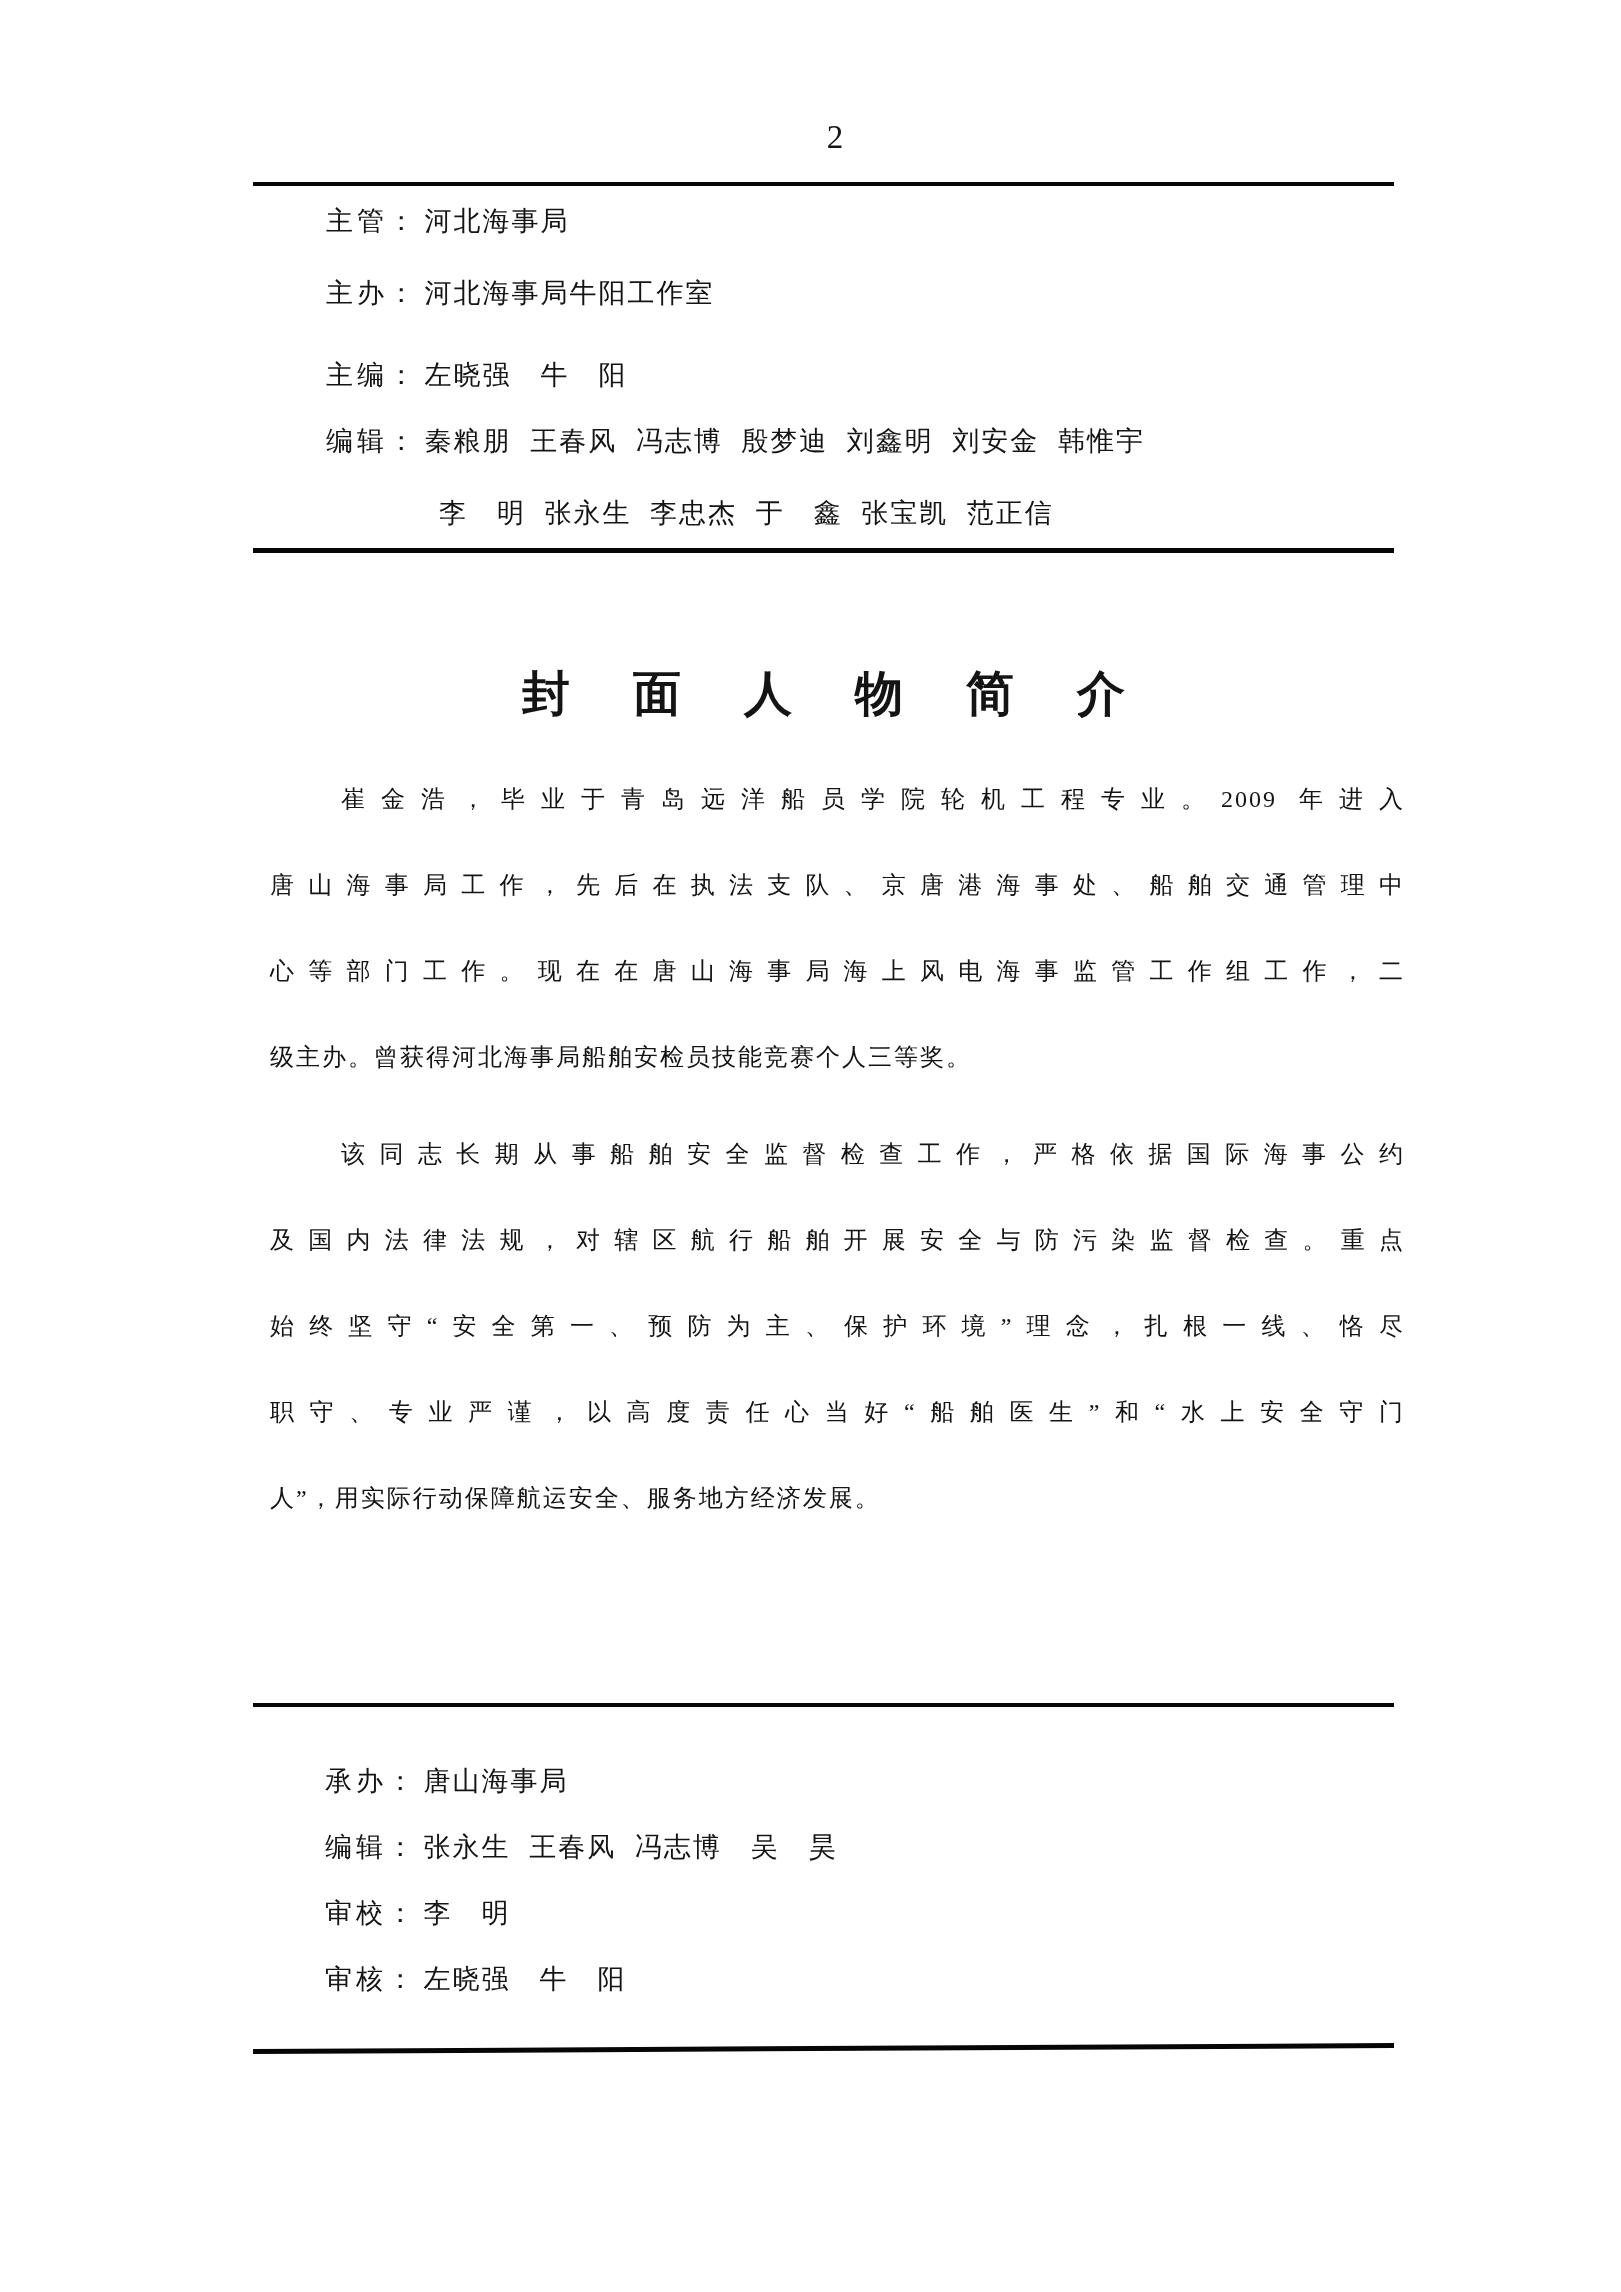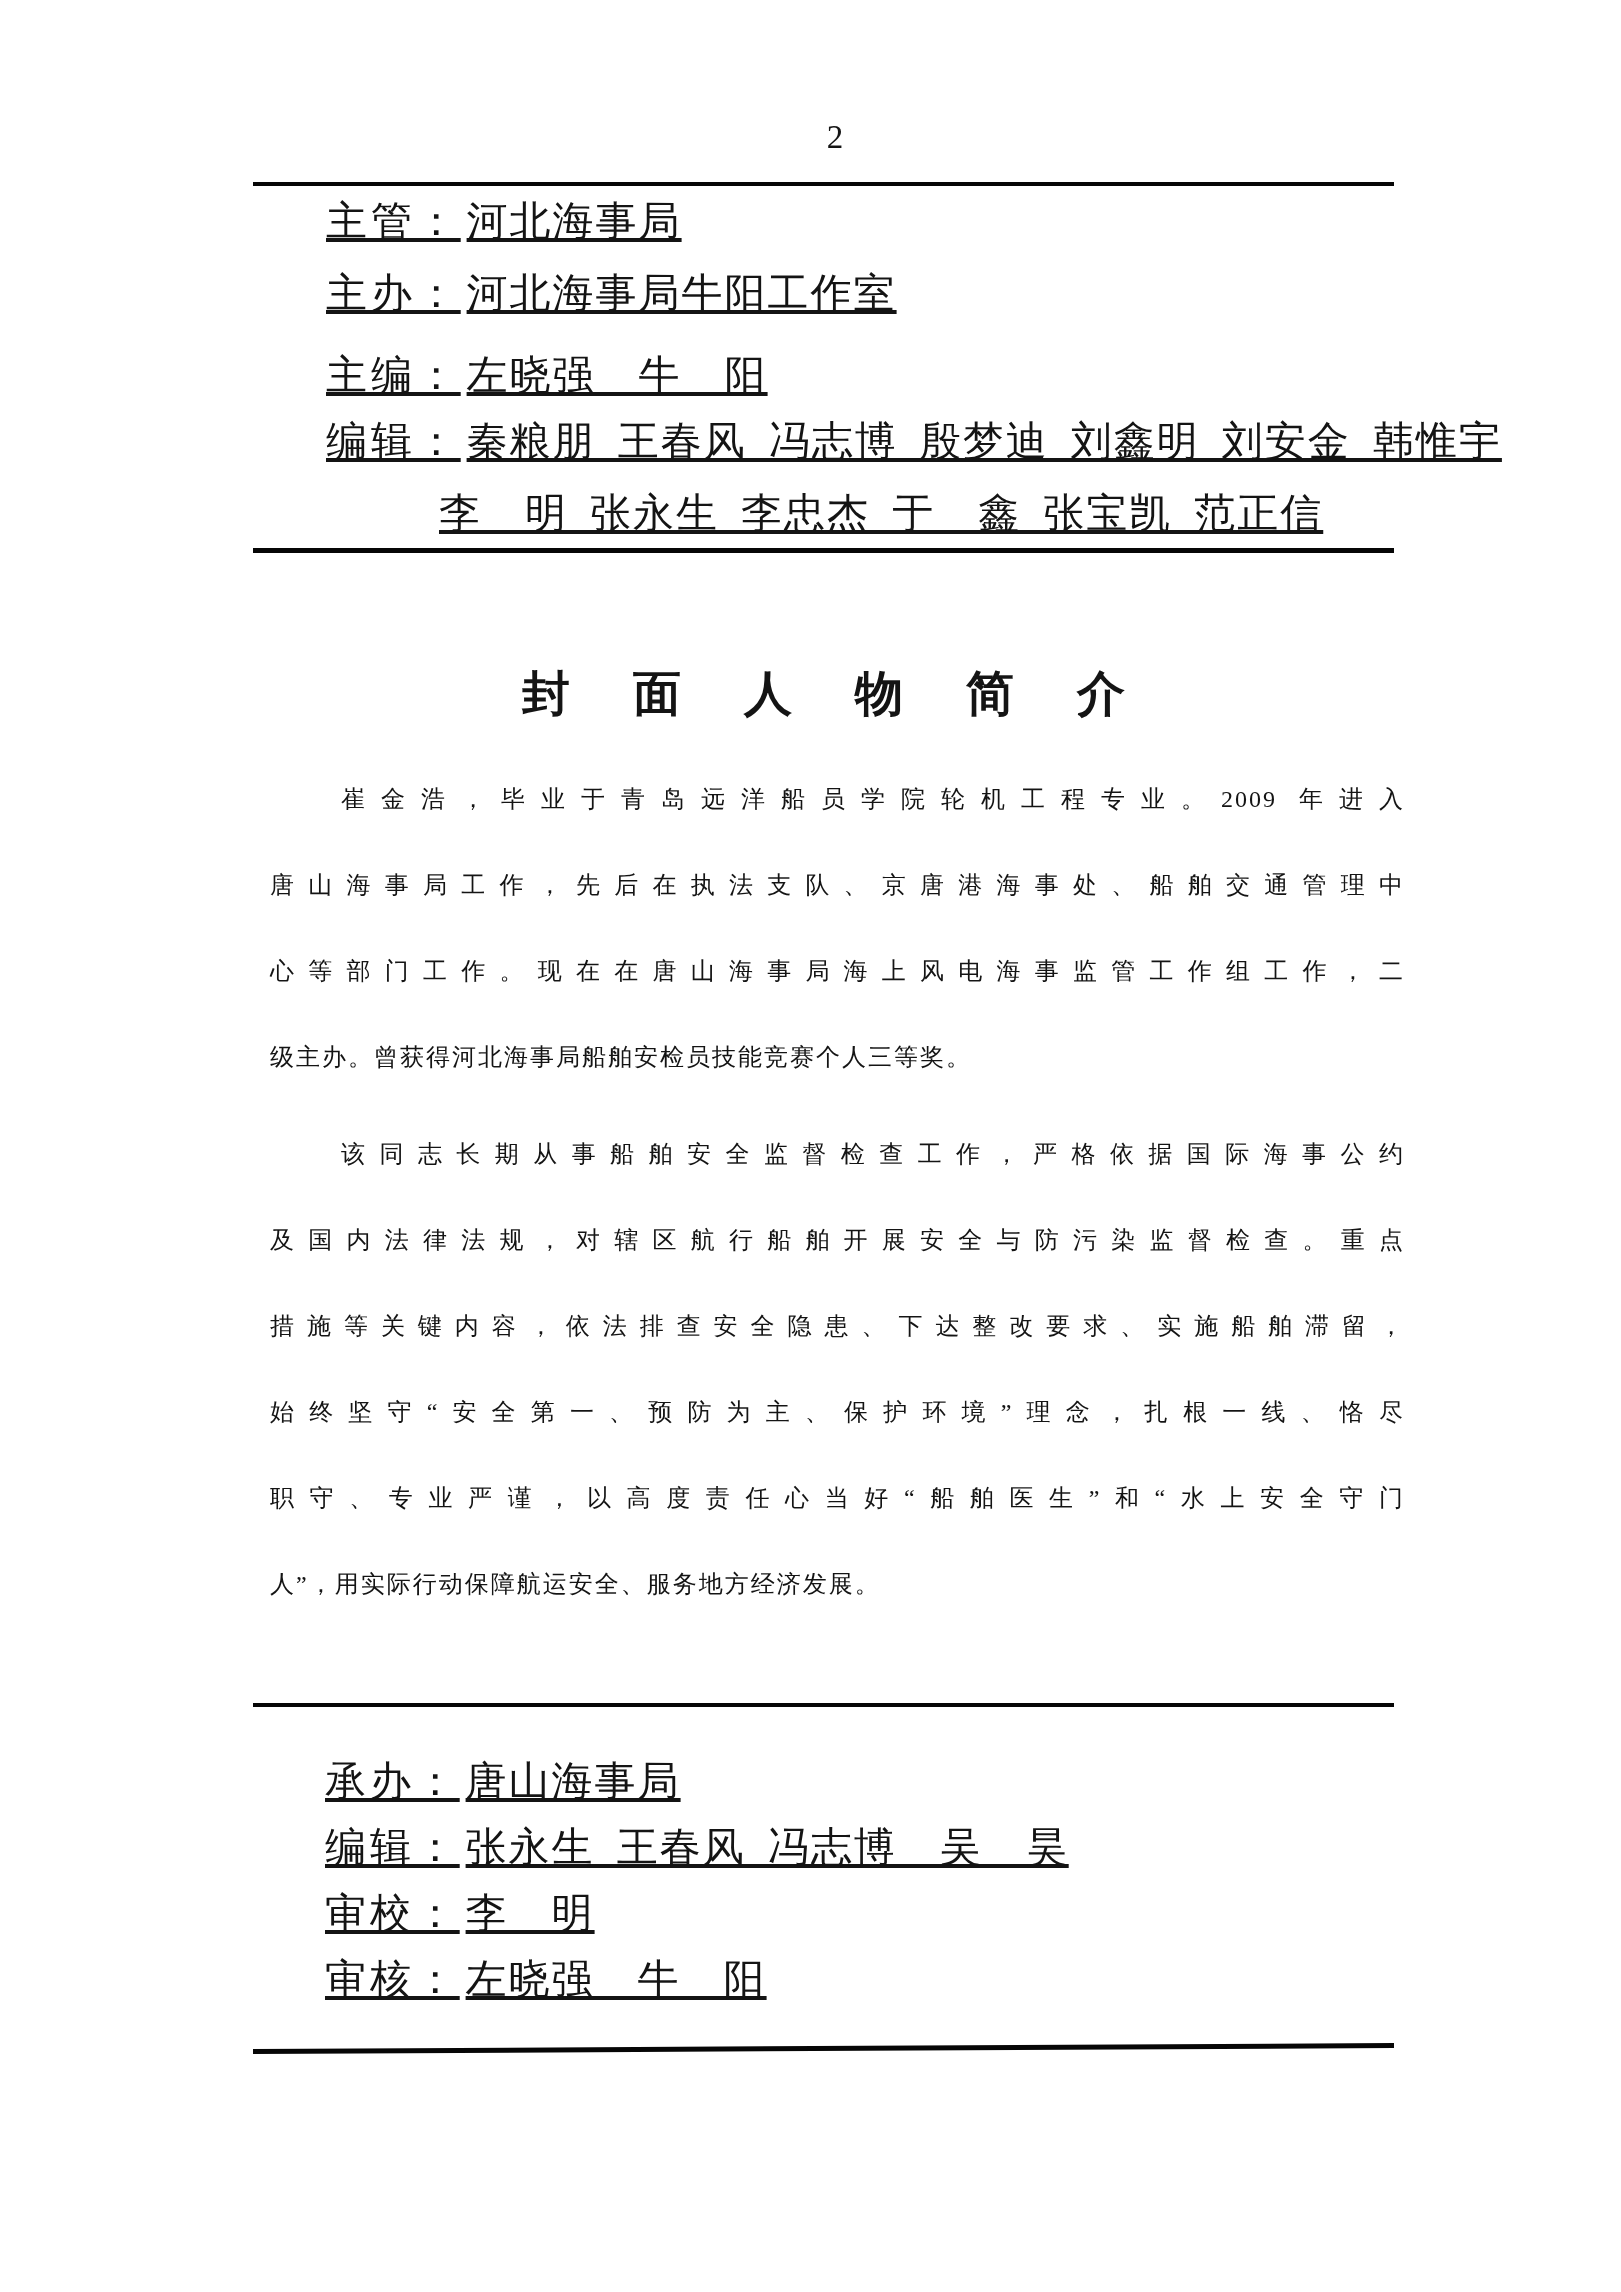--- a/index.html
+++ b/index.html
@@ -31,26 +31,25 @@
     width: 1141px;
     background: #060606;
   }
   .rule-top    { top: 182px;  height: 3.9px; }
   .rule-mid    { top: 548px;  height: 4.9px; }
   .rule-lower  { top: 1703px; height: 3.9px; }
   .rule-bottom { top: 2046px; height: 4.9px; transform: rotate(-0.3deg); }
 
   .masthead-row, .credits-row {
     position: absolute;
-    font-size: 41px;
+    font-size: 27px;
     line-height: 43px;
     letter-spacing: 2px;
     word-spacing: 9.8px;
     white-space: pre;
-    text-decoration: underline;
   }
   .masthead-row { left: 326px; }
   .mh-0 { top: 200px; }
   .mh-1 { top: 272px; }
   .mh-2 { top: 354px; }
   .mh-3 { top: 420px; }
   .mh-4 { top: 492px; left: 439px; }
   .row-label { letter-spacing: 3.9px; margin-right: 5.9px; }
 
   .credits-row { left: 325px; }
@@ -113,21 +112,20 @@
   <div class="paragraph para-1">
     <div class="p-line first">崔金浩，毕业于青岛远洋船员学院轮机工程专业。2009 年进入</div>
     <div class="p-line">唐山海事局工作，先后在执法支队、京唐港海事处、船舶交通管理中</div>
     <div class="p-line">心等部门工作。现在在唐山海事局海上风电海事监管工作组工作，二</div>
     <div class="p-line last">级主办。曾获得河北海事局船舶安检员技能竞赛个人三等奖。</div>
   </div>
 
   <div class="paragraph para-2">
     <div class="p-line first">该同志长期从事船舶安全监督检查工作，严格依据国际海事公约</div>
     <div class="p-line">及国内法律法规，对辖区航行船舶开展安全与防污染监督检查。重点</div>
-    <div class="p-line">措施等关键内容，依法排查安全隐患、下达整改要求、实施船舶滞留，</div>
     <div class="p-line">始终坚守“安全第一、预防为主、保护环境”理念，扎根一线、恪尽</div>
     <div class="p-line">职守、专业严谨，以高度责任心当好“船舶医生”和“水上安全守门</div>
     <div class="p-line last">人”，用实际行动保障航运安全、服务地方经济发展。</div>
   </div>
 
   <div class="rule rule-lower"></div>
 
   <div class="credits-row cr-0"><span class="row-label">承办：</span><span>唐山海事局</span></div>
   <div class="credits-row cr-1"><span class="row-label">编辑：</span><span>张永生 王春风 冯志博　吴　昊</span></div>
   <div class="credits-row cr-2"><span class="row-label">审校：</span><span>李　明</span></div>

